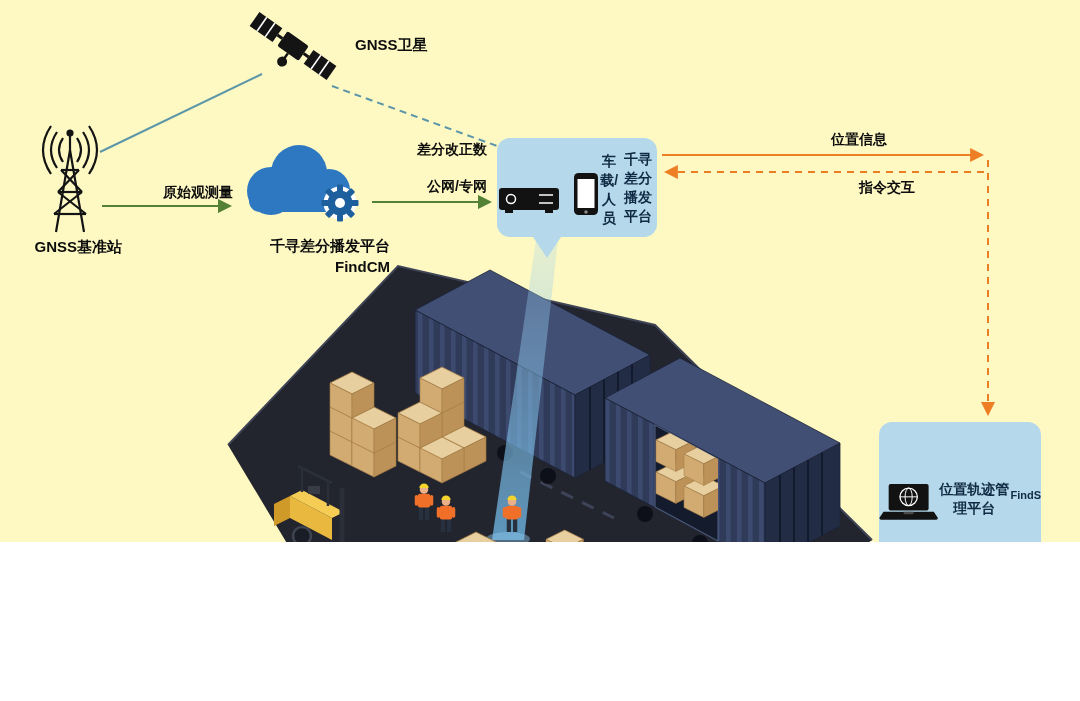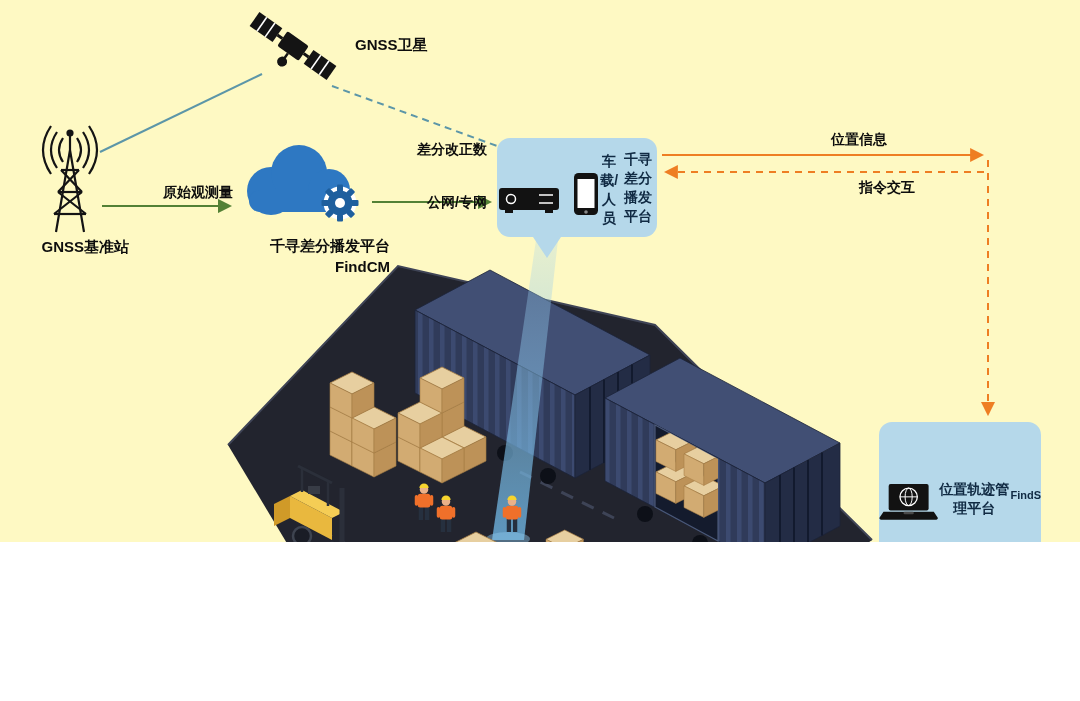--- a/index.html
+++ b/index.html
@@ -236,26 +236,26 @@
     <line class="st-orange" marker-end="url(#ah-orange)" x1="662" y1="155" x2="982" y2="155"></line>
     <line class="st-orange dash-o" marker-end="url(#ah-orange)" x1="988" y1="160" x2="988" y2="414"></line>
     <line class="st-orange dash-o" marker-end="url(#ah-orange)" x1="984" y1="172" x2="666" y2="172"></line>
 
     <polygon points="531,234 563,234 547,258" fill="var(--node_bg)"></polygon>
     <polygon points="890,560 916,560 868,590" fill="var(--node_bg)"></polygon>
     <line class="st-orange dash-o" x1="870" y1="585" x2="838" y2="594"></line>
   </svg>
 
   <div class="lbl" style="left:355px;top:36px">GNSS卫星</div>
-  <div class="lbl c" style="left:25px;top:238px;width:104px">GNSS基准站</div>
+  <div class="lbl c" style="left:18px;top:238px;width:104px">GNSS基准站</div>
   <div class="lbl c s14" style="left:133px;top:184px;width:100px">原始观测量</div>
   <div class="lbl c" style="left:210px;top:237px;width:180px">千寻差分播发平台</div>
   <div class="lbl c" style="left:210px;top:258px;width:180px">FindCM</div>
   <div class="lbl c s14" style="left:377px;top:141px;width:110px">差分改正数</div>
-  <div class="lbl c s14" style="left:377px;top:194px;width:110px">公网/专网</div>
+  <div class="lbl c s14" style="left:377px;top:178px;width:110px">公网/专网</div>
   <div class="lbl c s14" style="left:757px;top:131px;width:130px">位置信息</div>
   <div class="lbl c s14" style="left:785px;top:179px;width:130px">指令交互</div>
 
   <div class="bubble" style="left:497px;top:138px;width:160px;height:99px">
     <div class="icons">
       <svg width="64" height="34" viewBox="0 0 64 34">
         <rect x="2" y="6" width="60" height="22" rx="3" fill="#121212"></rect>
         <circle cx="14" cy="17" r="4.5" fill="none" stroke="#fff" stroke-width="1.5"></circle>
         <line x1="42" y1="13" x2="56" y2="13" stroke="#fff" stroke-width="1.5"></line>
         <line x1="42" y1="21" x2="56" y2="21" stroke="#fff" stroke-width="1.5"></line>

